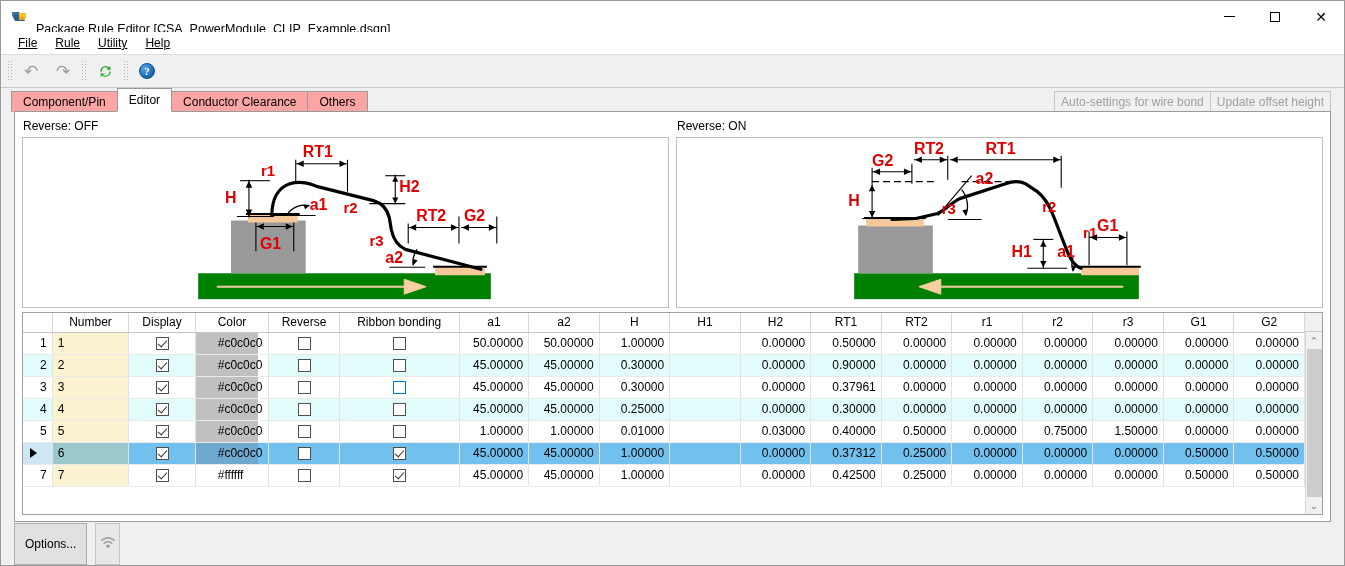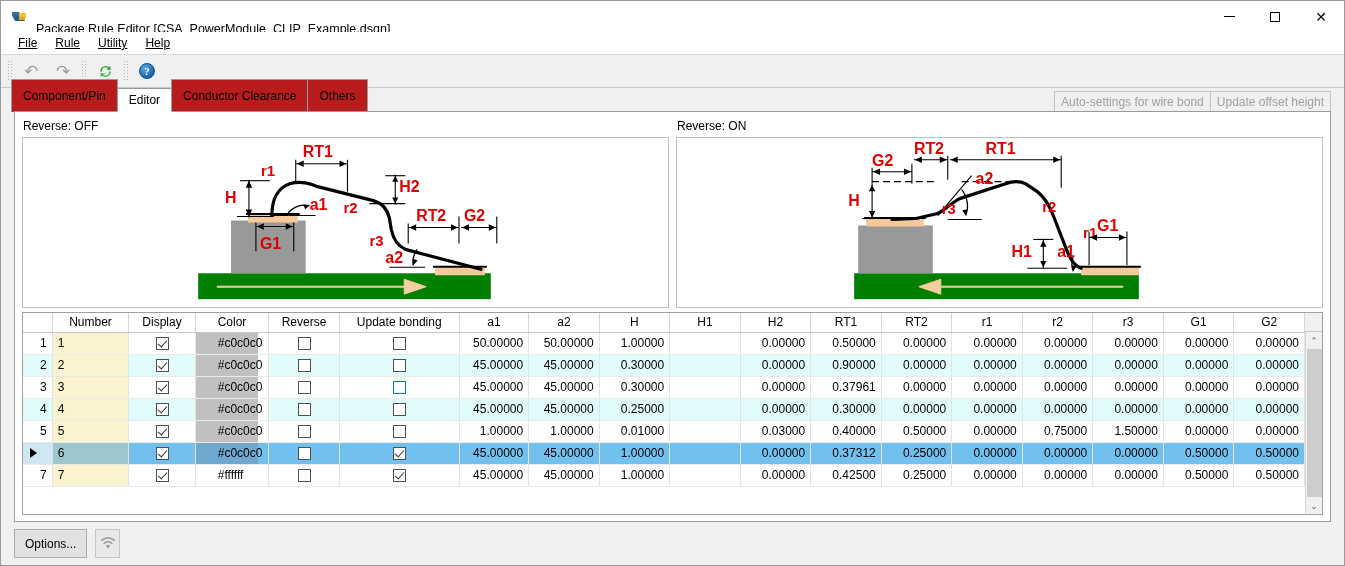--- a/index.html
+++ b/index.html
@@ -88,24 +88,24 @@
 
   
   .tabrow {
     flex: 0 0 24px; height: 24px;
     display: flex; align-items: flex-end;
     padding-left: 10px;
     position: relative;
     background: #f0f0f0;
   }
   .tab {
-    height: 33px;
+    height: 21px;
     padding: 0 11px;
     display: flex; align-items: center;
-    background: #b91c1c;
+    background: #fca5a5;
     border: 1px solid #9a9a9a;
     border-bottom: none;
     margin-right: -1px;
     font-size: 12px;
     position: relative;
   }
   .tab.active {
     background: #ffffff;
     height: 24px;
     z-index: 3;
@@ -279,21 +279,21 @@
   }
 
   
   .footer {
     flex: 0 0 43px;
     display: flex; align-items: center;
     padding-left: 13px;
     background: #f0f0f0;
   }
   .btn {
-    height: 29px; min-width: 72px;
+    height: 42px; min-width: 72px;
     padding: 0 10px;
     background: #e1e1e1;
     border: 1px solid #adadad;
     font-size: 12px;
     display: flex; align-items: center; justify-content: center;
     cursor: default;
   }
   .btn.icon-btn {
     min-width: 0; width: 25px; padding: 0;
     background: #e8e8e8; border-color: #c6c6c6;
@@ -568,21 +568,21 @@
             <col style="width:70px">
               <col style="width:70px">
           </colgroup>
           <thead>
             <tr>
               <th class="rowhdr"></th>
               <th>Number</th>
               <th>Display</th>
               <th>Color</th>
               <th>Reverse</th>
-              <th>Update bonding</th>
+              <th>Ribbon bonding</th>
               <th>a1</th>
               <th>a2</th>
               <th>H</th>
               <th>H1</th>
               <th>H2</th>
               <th>RT1</th>
               <th>RT2</th>
               <th>r1</th>
               <th>r2</th>
               <th>r3</th>

